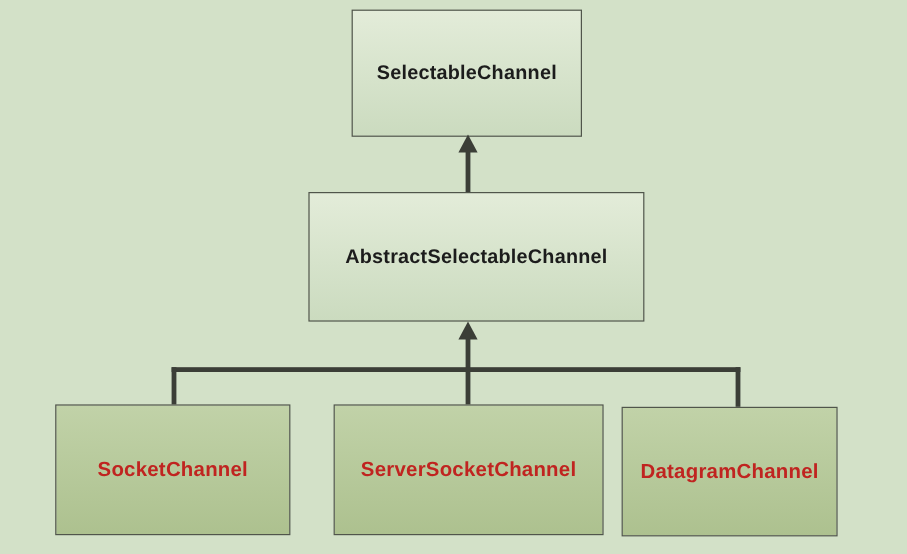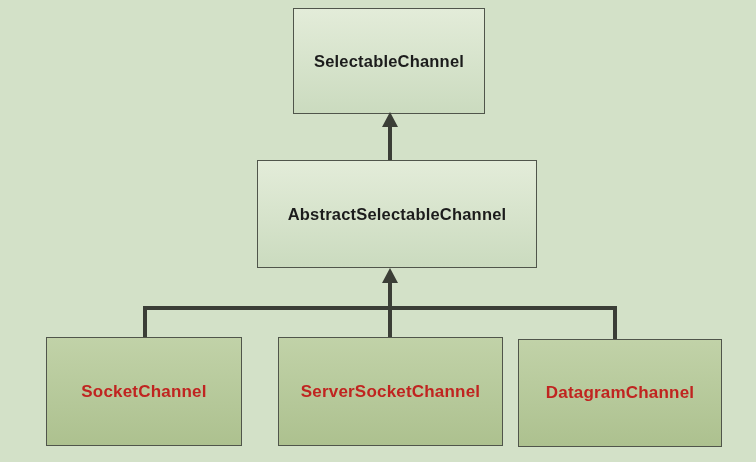--- a/index.html
+++ b/index.html
@@ -44,21 +44,21 @@
   .node.dark {
     background: linear-gradient(180deg, var(--box-dark-top) 0%, var(--box-dark-bottom) 100%);
     color: var(--text-red);
     font-size: 17px;
   }
 
   .node-selectable        { left: 293px; top: 8px;   width: 192px; height: 106px; }
   .node-abstract          { left: 236px; top: 160px; width: 280px; height: 108px; margin-left: 21px; }
   .node-socketchannel     { left: 46px;  top: 337px; width: 196px; height: 109px; }
   .node-serversocket      { left: 278px; top: 337px; width: 225px; height: 109px; }
-  .node-datagramchannel   { left: 518px; top: 339px; width: 204px; height: 108px; }
+  .node-datagramchannel   { left: 518px; top: 339px; width: 180px; height: 108px; }
 
   .edge-line {
     position: absolute;
     background: var(--line);
   }
   .arrowhead {
     position: absolute;
     width: 0;
     height: 0;
     border-left: 8px solid transparent;

